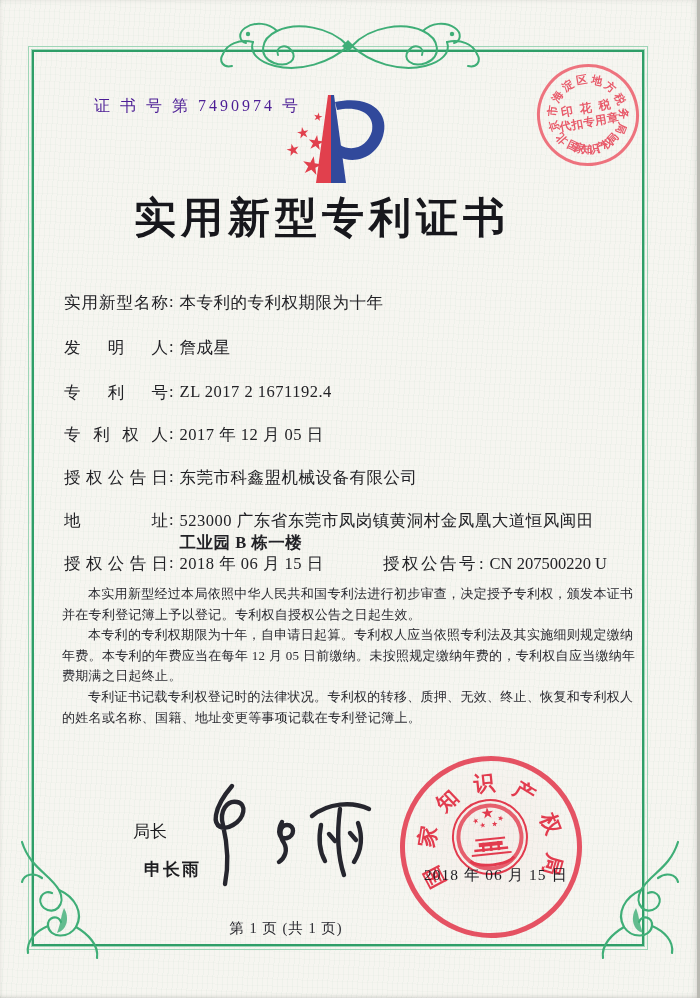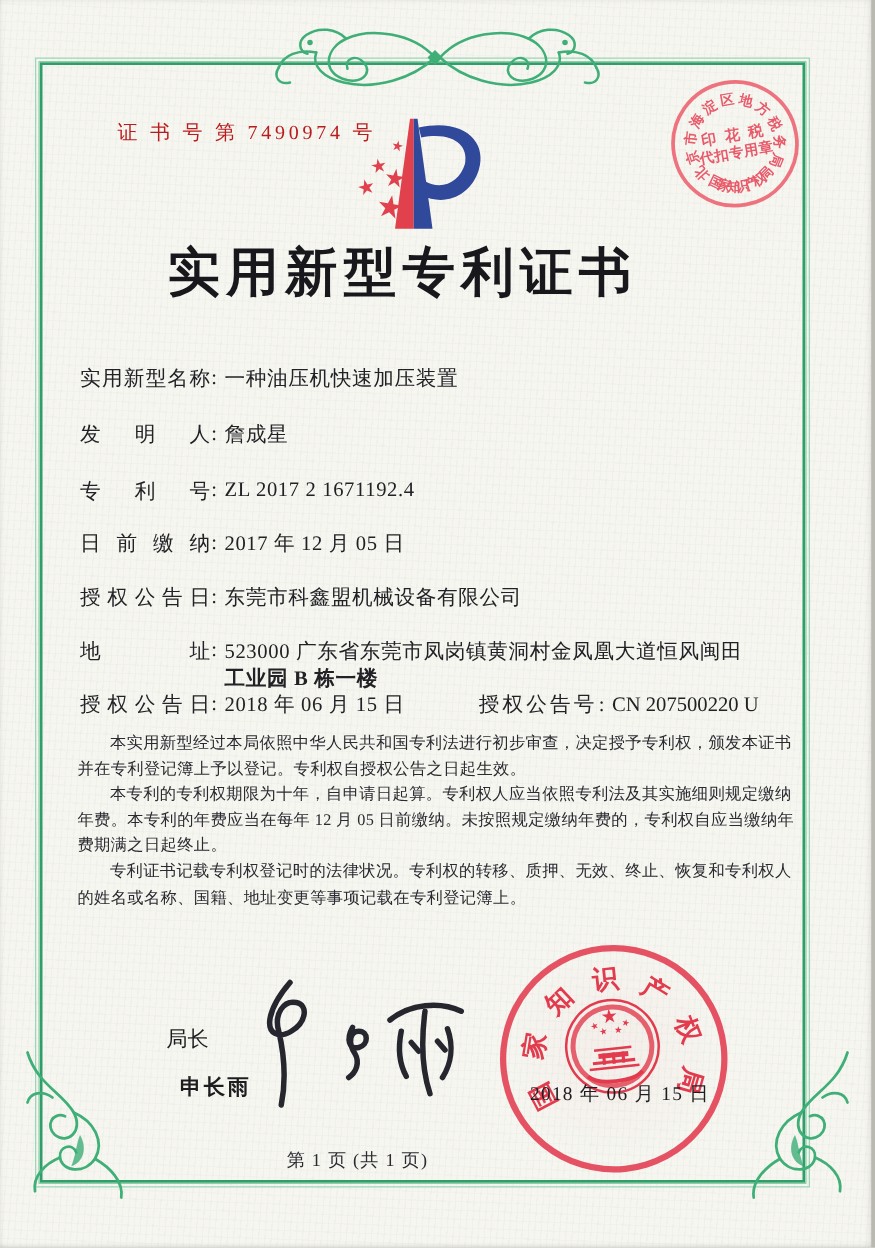--- a/index.html
+++ b/index.html
@@ -22,21 +22,21 @@
   .frame{position:absolute;left:28px;top:46px;width:618px;height:902px;border:1px solid #9ed5b7;}
   .frame .mid{position:absolute;inset:2px;border:3px solid #2f9e68;}
   .frame .inner{position:absolute;inset:2px;border:1px solid #9ed5b7;}
 
   .ornament{position:absolute;pointer-events:none;}
   .dragons{left:178px;top:16px;width:344px;height:60px;}
   .flourish-bl{left:16px;top:838px;width:96px;height:122px;transform:scaleX(-1);}
   .flourish-br{left:588px;top:838px;width:96px;height:122px;}
 
   
-  .cert-no{position:absolute;left:94px;top:96px;font-size:16px;letter-spacing:3px;color:#b91c1c;}
+  .cert-no{position:absolute;left:94px;top:96px;font-size:16px;letter-spacing:3px;color:#4c1d95;}
   .logo{position:absolute;left:280px;top:92px;width:114px;height:96px;}
   .title{position:absolute;left:0;top:190px;width:644px;text-align:center;
          font-size:42px;font-weight:bold;letter-spacing:5px;color:#17171c;}
 
   
   .frow{position:absolute;left:64px;font-size:16.5px;white-space:nowrap;color:#222226;}
   .flabel{display:inline-block;width:104px;text-align:justify;text-align-last:justify;vertical-align:top;font-weight:500;}
   .fcolon{display:inline-block;margin:0 6px 0 1px;}
   .fvalue{display:inline-block;vertical-align:top;letter-spacing:.5px;}
   .fvalue .l2{display:block;font-weight:bold;}
@@ -164,30 +164,30 @@
         <span class="arc-ch" style="transform: rotate(156deg) translateY(-34px) rotate(180deg);">权</span>
         <span class="arc-ch" style="transform: rotate(144deg) translateY(-34px) rotate(180deg);">局</span>
       </div>
     <div class="tax-center tax-c1">印 花 税</div>
     <div class="tax-center tax-c2">代扣专用章</div>
   </div>
 
   <div class="title">实用新型专利证书</div>
 
   <div class="frow r1">
-    <span class="flabel">实用新型名称</span><span class="fcolon">:</span><span class="fvalue">一种油压机快速加压装置</span>
+    <span class="flabel">实用新型名称</span><span class="fcolon">:</span><span class="fvalue">本专利的专利权期限为十年</span>
   </div>
   <div class="frow r2">
     <span class="flabel">发明人</span><span class="fcolon">:</span><span class="fvalue">詹成星</span>
   </div>
   <div class="frow r3">
     <span class="flabel">专利号</span><span class="fcolon">:</span><span class="fvalue">ZL 2017 2 1671192.4</span>
   </div>
   <div class="frow r4">
-    <span class="flabel">日前缴纳</span><span class="fcolon">:</span><span class="fvalue">2017 年 12 月 05 日</span>
+    <span class="flabel">专利权人</span><span class="fcolon">:</span><span class="fvalue">2017 年 12 月 05 日</span>
   </div>
   <div class="frow r5">
     <span class="flabel">授权公告日</span><span class="fcolon">:</span><span class="fvalue">东莞市科鑫盟机械设备有限公司</span>
   </div>
   <div class="frow r6">
     <span class="flabel">地址</span><span class="fcolon">:</span><span class="fvalue"><span>523000 广东省东莞市凤岗镇黄洞村金凤凰大道恒风闽田</span><span class="l2">工业园 B 栋一楼</span></span>
   </div>
   <div class="frow r7">
     <span class="flabel">授权公告日</span><span class="fcolon">:</span><span class="fvalue">2018 年 06 月 15 日</span>
   </div>

